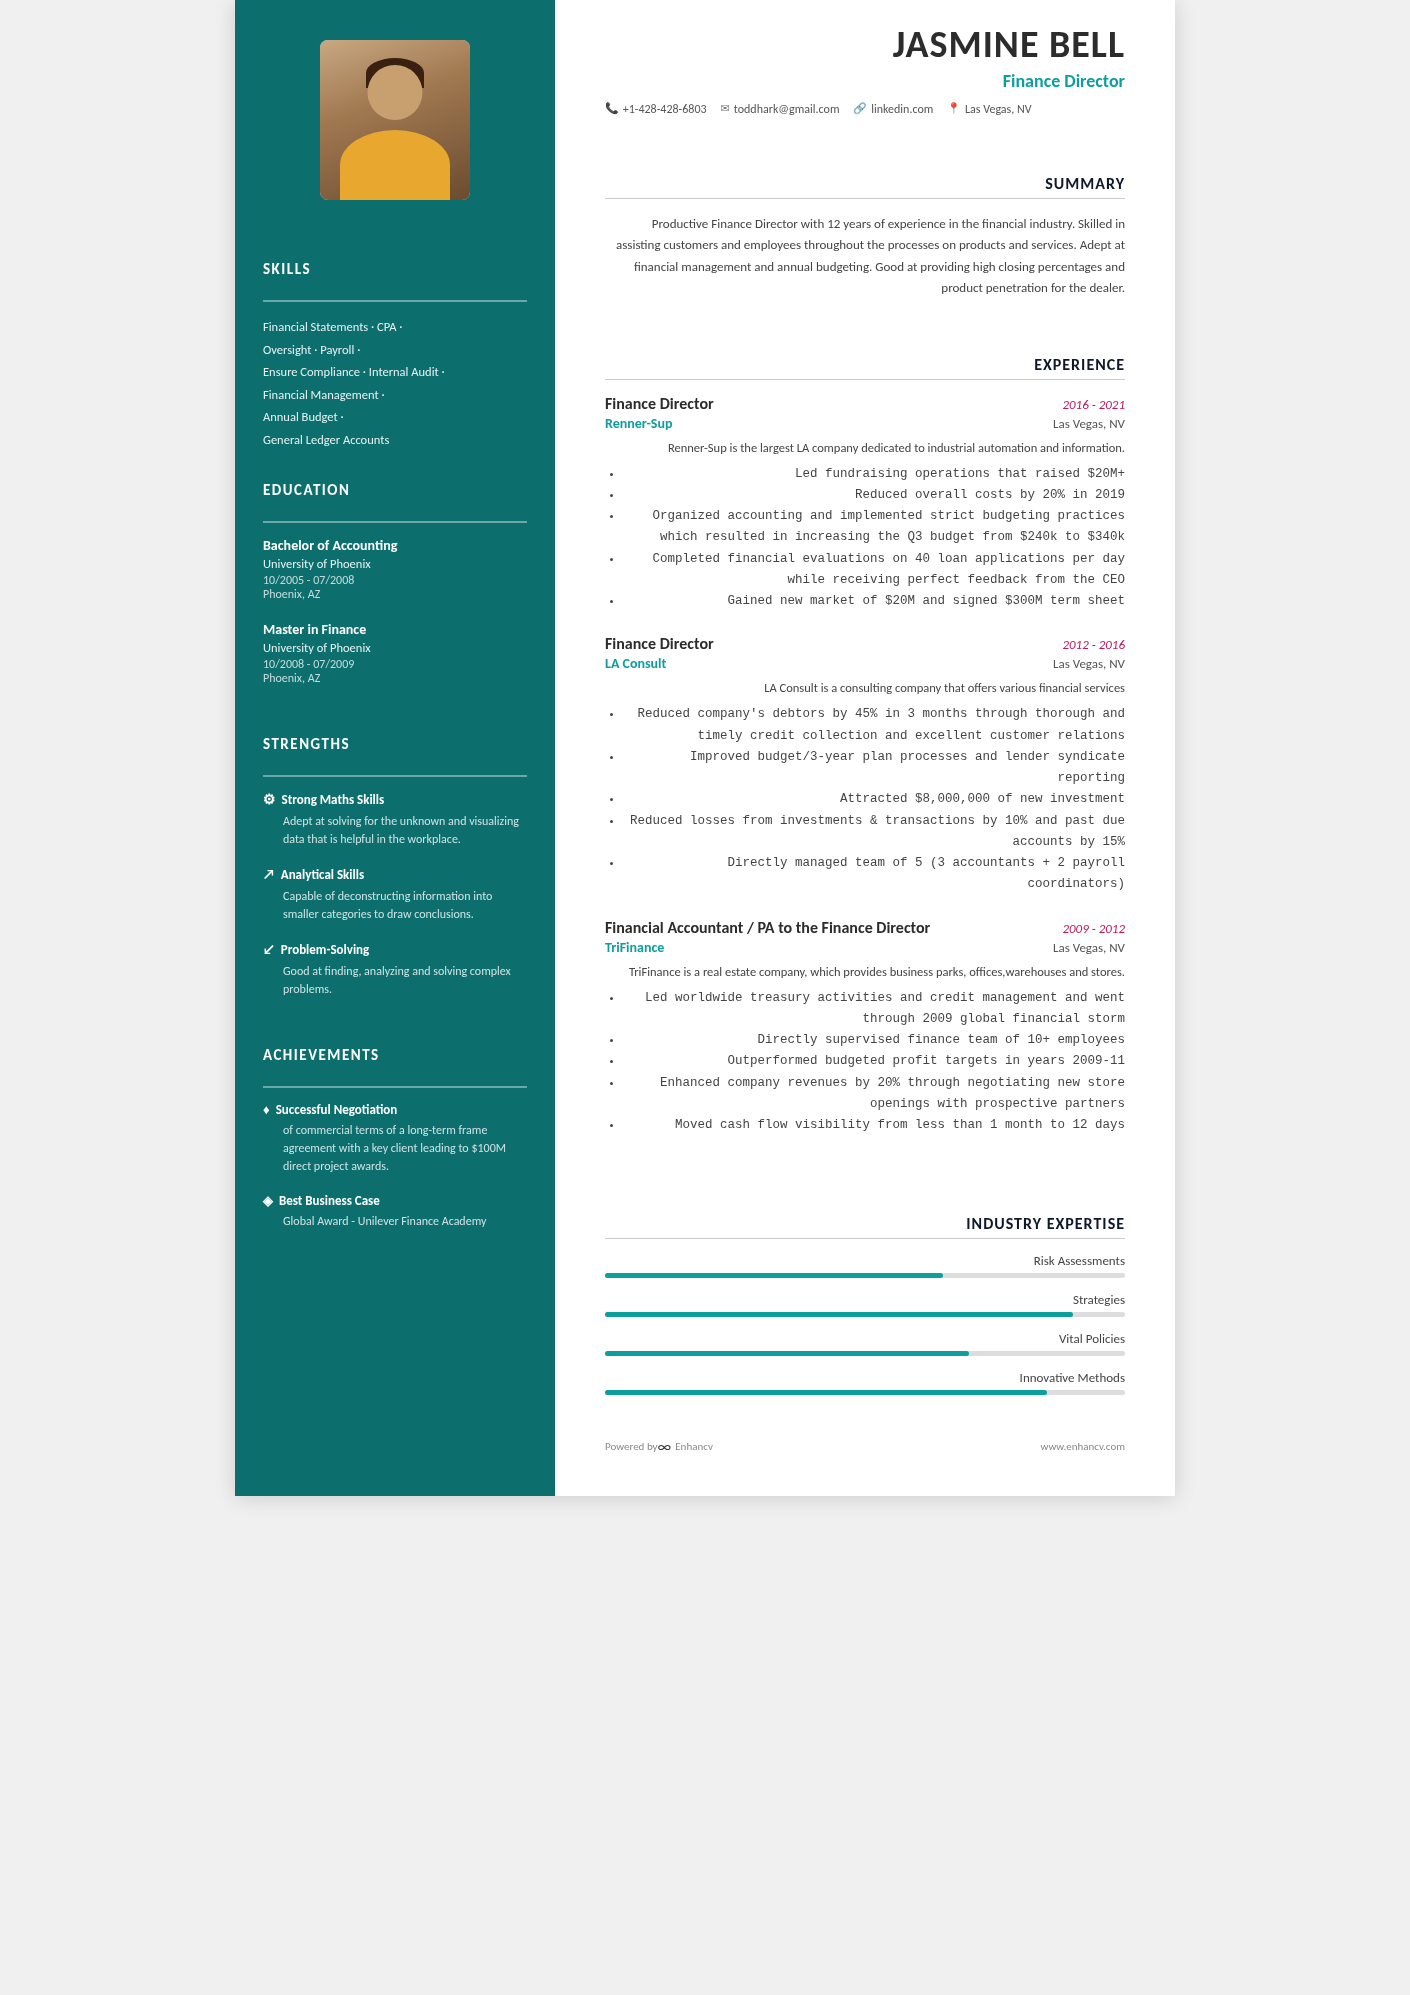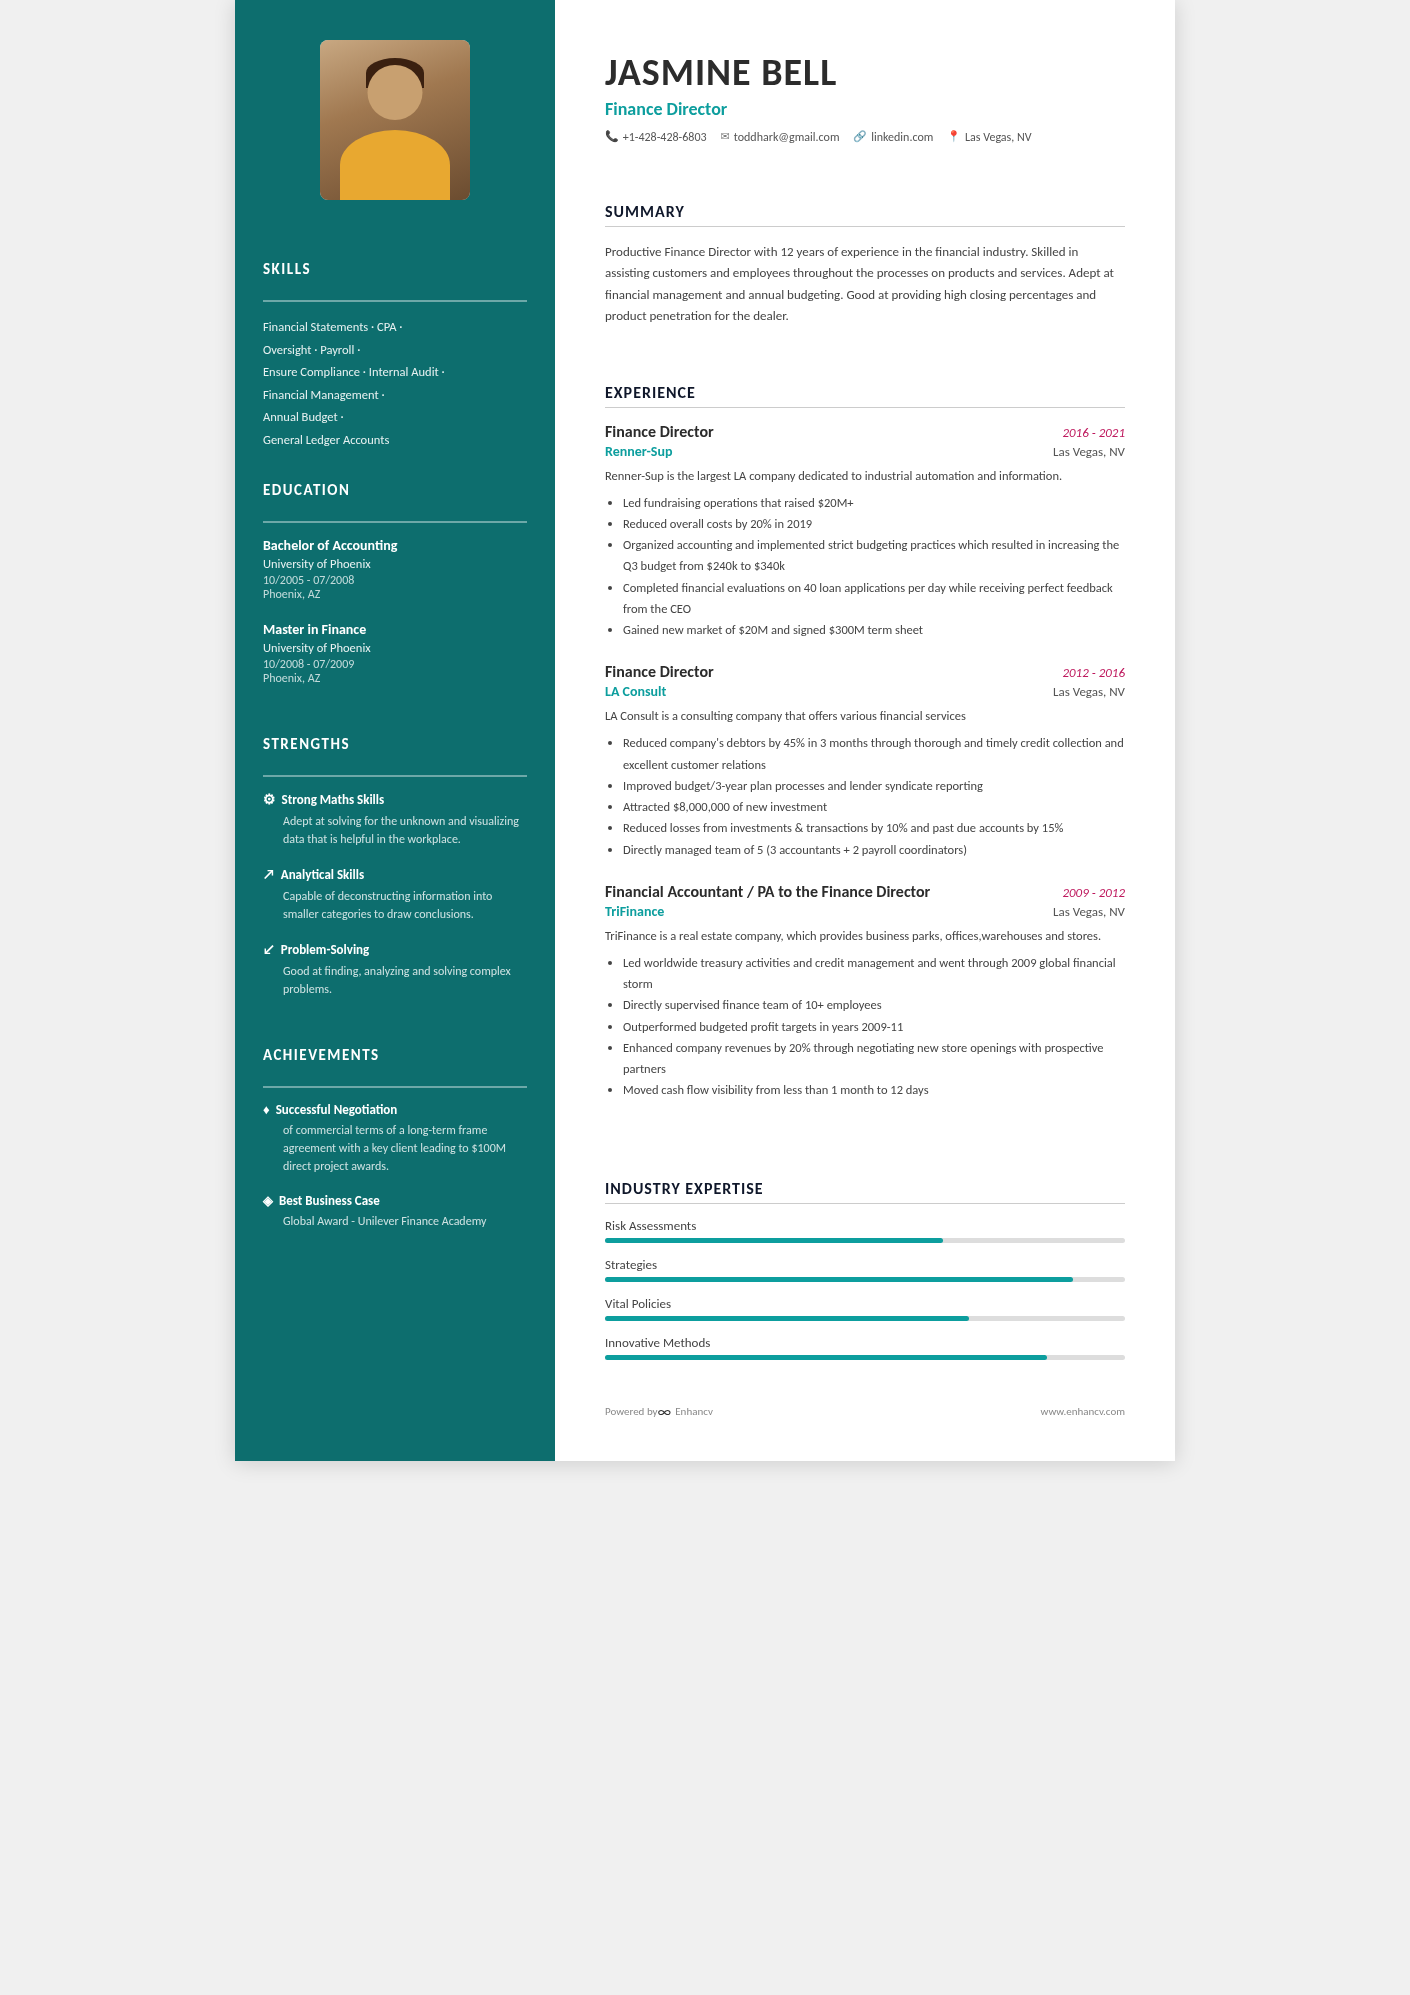--- a/index.html
+++ b/index.html
@@ -165,23 +165,24 @@
     .achievement-desc {
       font-size: 12px;
       color: rgba(255,255,255,0.8);
       line-height: 1.5;
       padding-left: 20px;
     }
 
     
     .main-content {
       flex: 1;
-      padding: 52px 50px 40px 50px;
+      padding: 24px 50px 40px 50px;
       display: flex;
       flex-direction: column;
+      text-align: right;
     }
 
     
     .header {
       margin-bottom: 30px;
     }
     .header-name {
       font-size: 38px;
       font-weight: 700;
       color: #2c2c2c;
@@ -275,20 +276,21 @@
       color: #444;
       line-height: 1.6;
       margin-bottom: 6px;
     }
     .exp-bullets {
       list-style: disc;
       padding-left: 18px;
       font-size: 12.5px;
       color: #444;
       line-height: 1.7;
+      font-family: Liberation Mono, monospace;
     }
 
     
     .expertise-grid {
       display: grid;
       grid-template-columns: 1fr;
       gap: 14px 40px;
     }
     .expertise-item {}
     .expertise-label {

